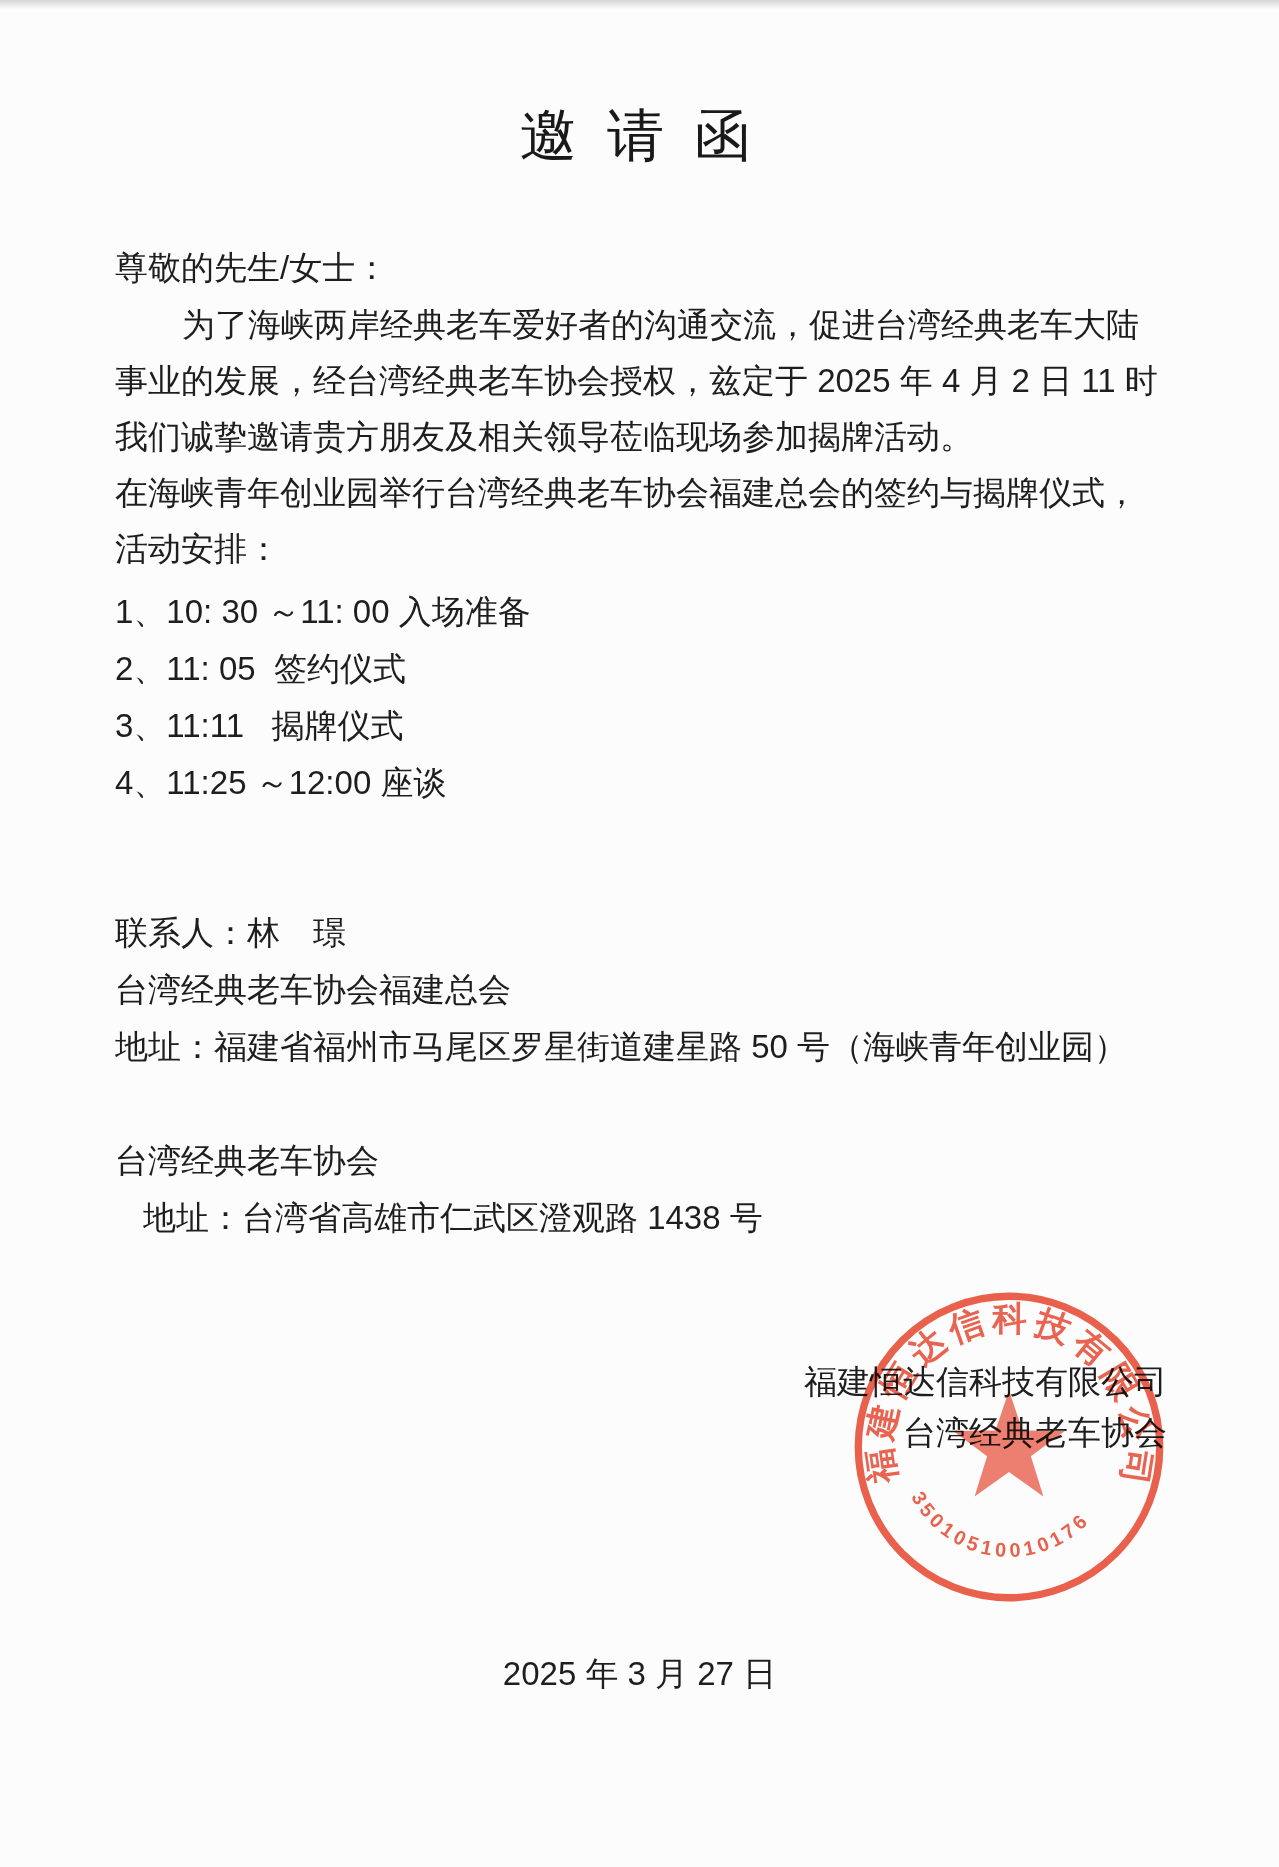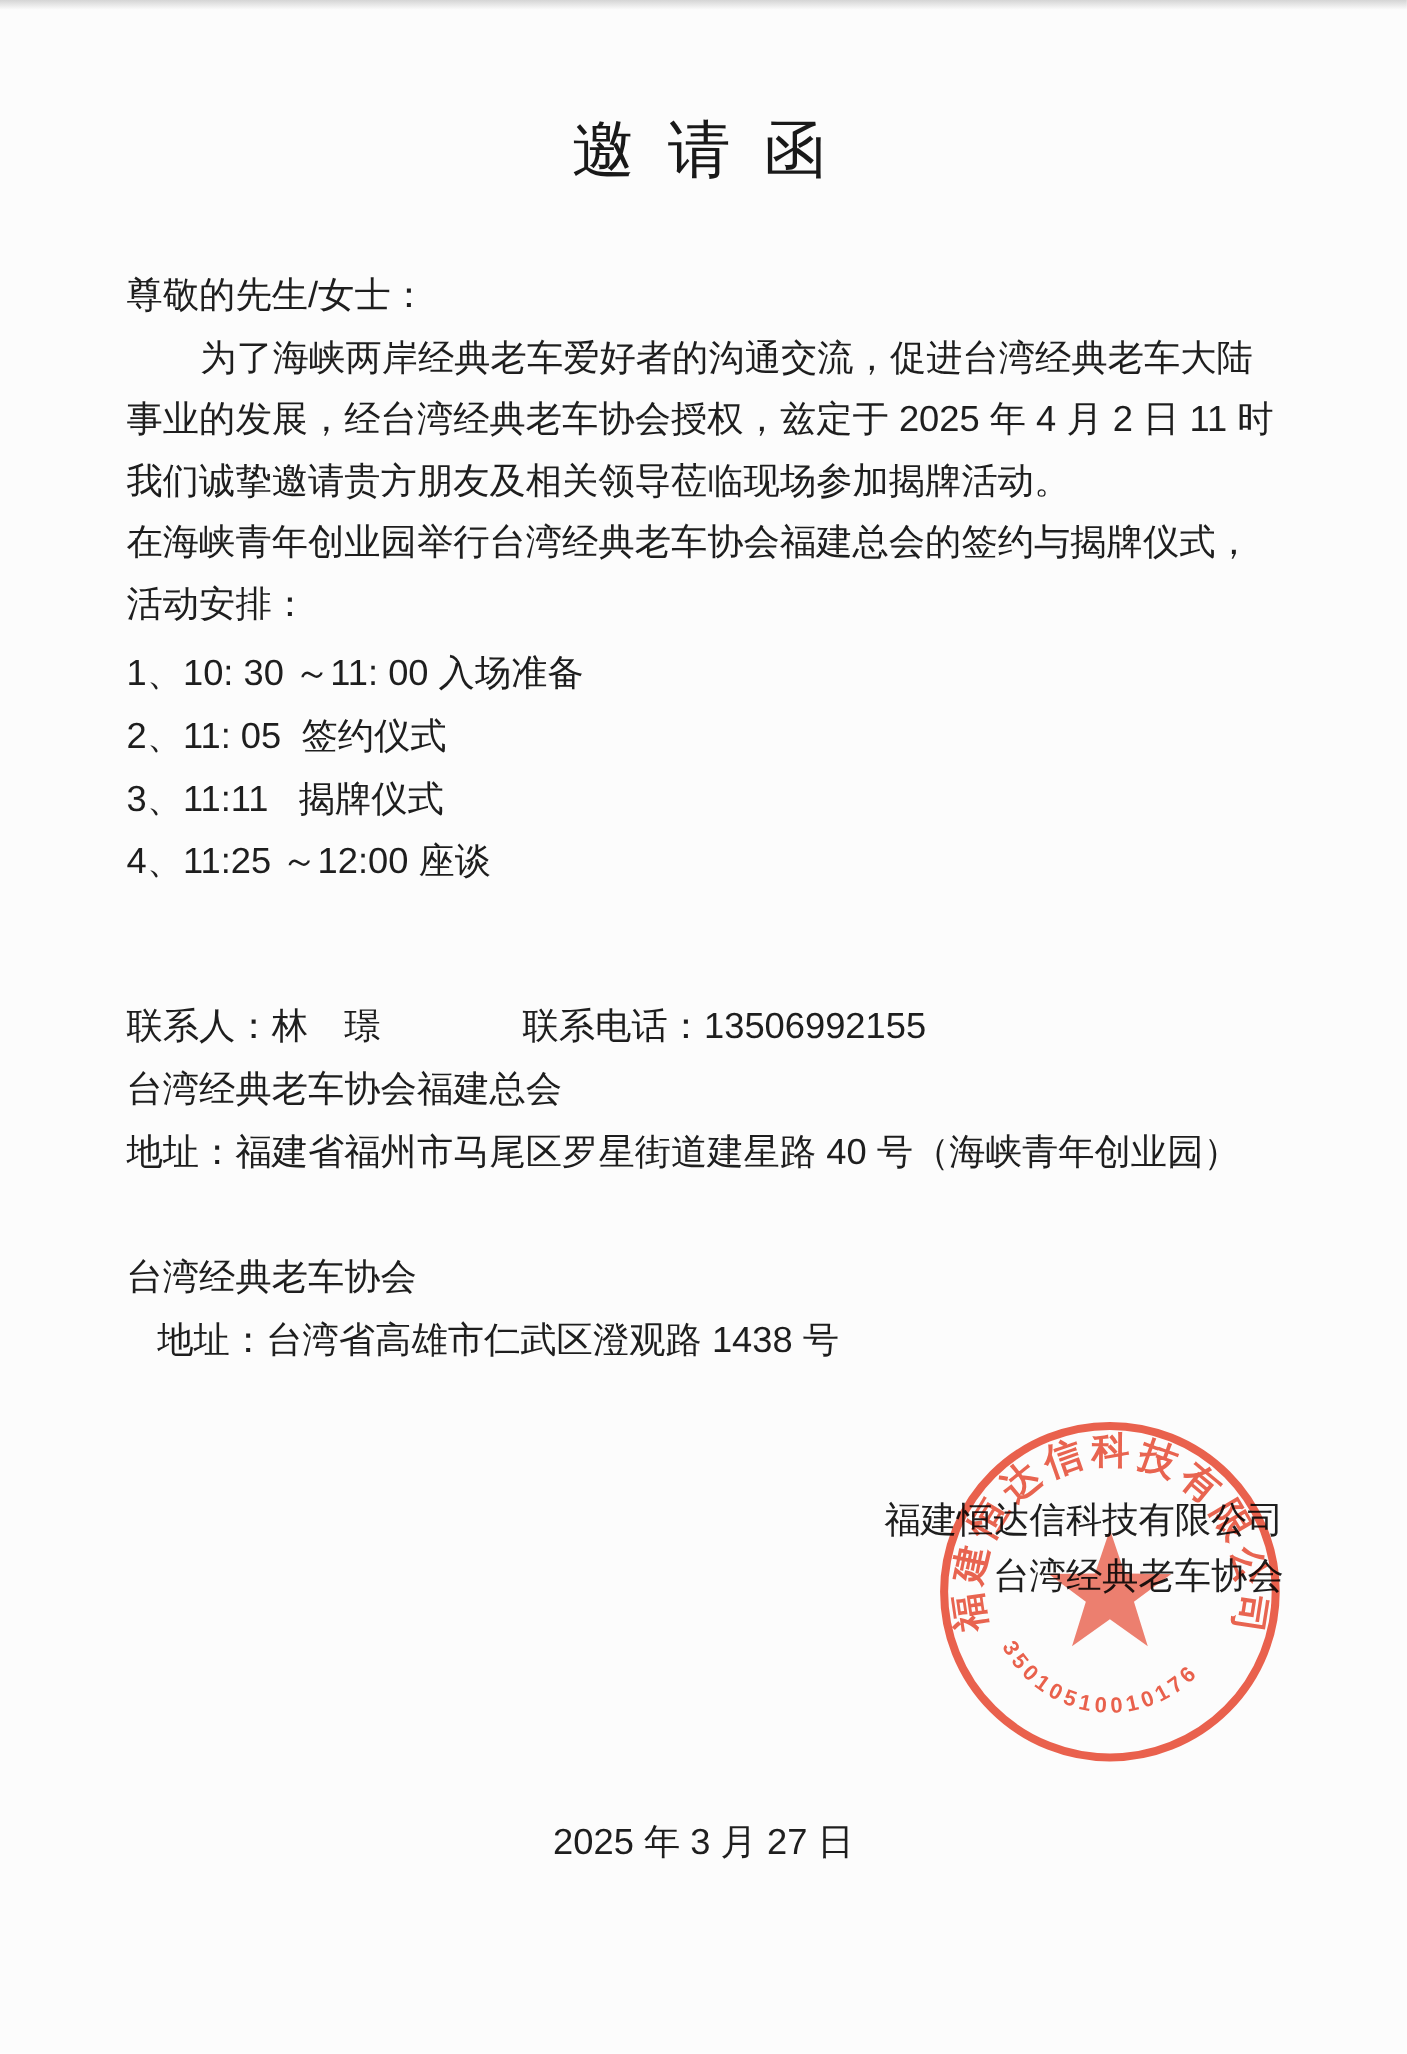--- a/index.html
+++ b/index.html
@@ -83,25 +83,24 @@
 
 <div class="abs schedule">
   <div class="sched-line line">1、10: 30 ～11: 00 入场准备</div>
   <div class="sched-line line">2、11: 05  签约仪式</div>
   <div class="sched-line line">3、11:11   揭牌仪式</div>
   <div class="sched-line line">4、11:25 ～12:00 座谈</div>
 </div>
 
 <div class="abs contact-row">
   <span class="line">联系人：林　璟</span>
-  <span class="contact-phone line">联系电话：13506992155</span>
 </div>
 
 <div class="abs org1-name line">台湾经典老车协会福建总会</div>
-<div class="abs org1-addr line">地址：福建省福州市马尾区罗星街道建星路 40 号（海峡青年创业园）</div>
+<div class="abs org1-addr line">地址：福建省福州市马尾区罗星街道建星路 50 号（海峡青年创业园）</div>
 
 <div class="abs org2-name line">台湾经典老车协会</div>
 <div class="abs org2-addr line">地址：台湾省高雄市仁武区澄观路 1438 号</div>
 
 <div class="signature">
   <div class="sig-line">福建恒达信科技有限公司</div>
   <div class="sig-line">台湾经典老车协会</div>
 </div>
 
 <div class="seal-wrap">

